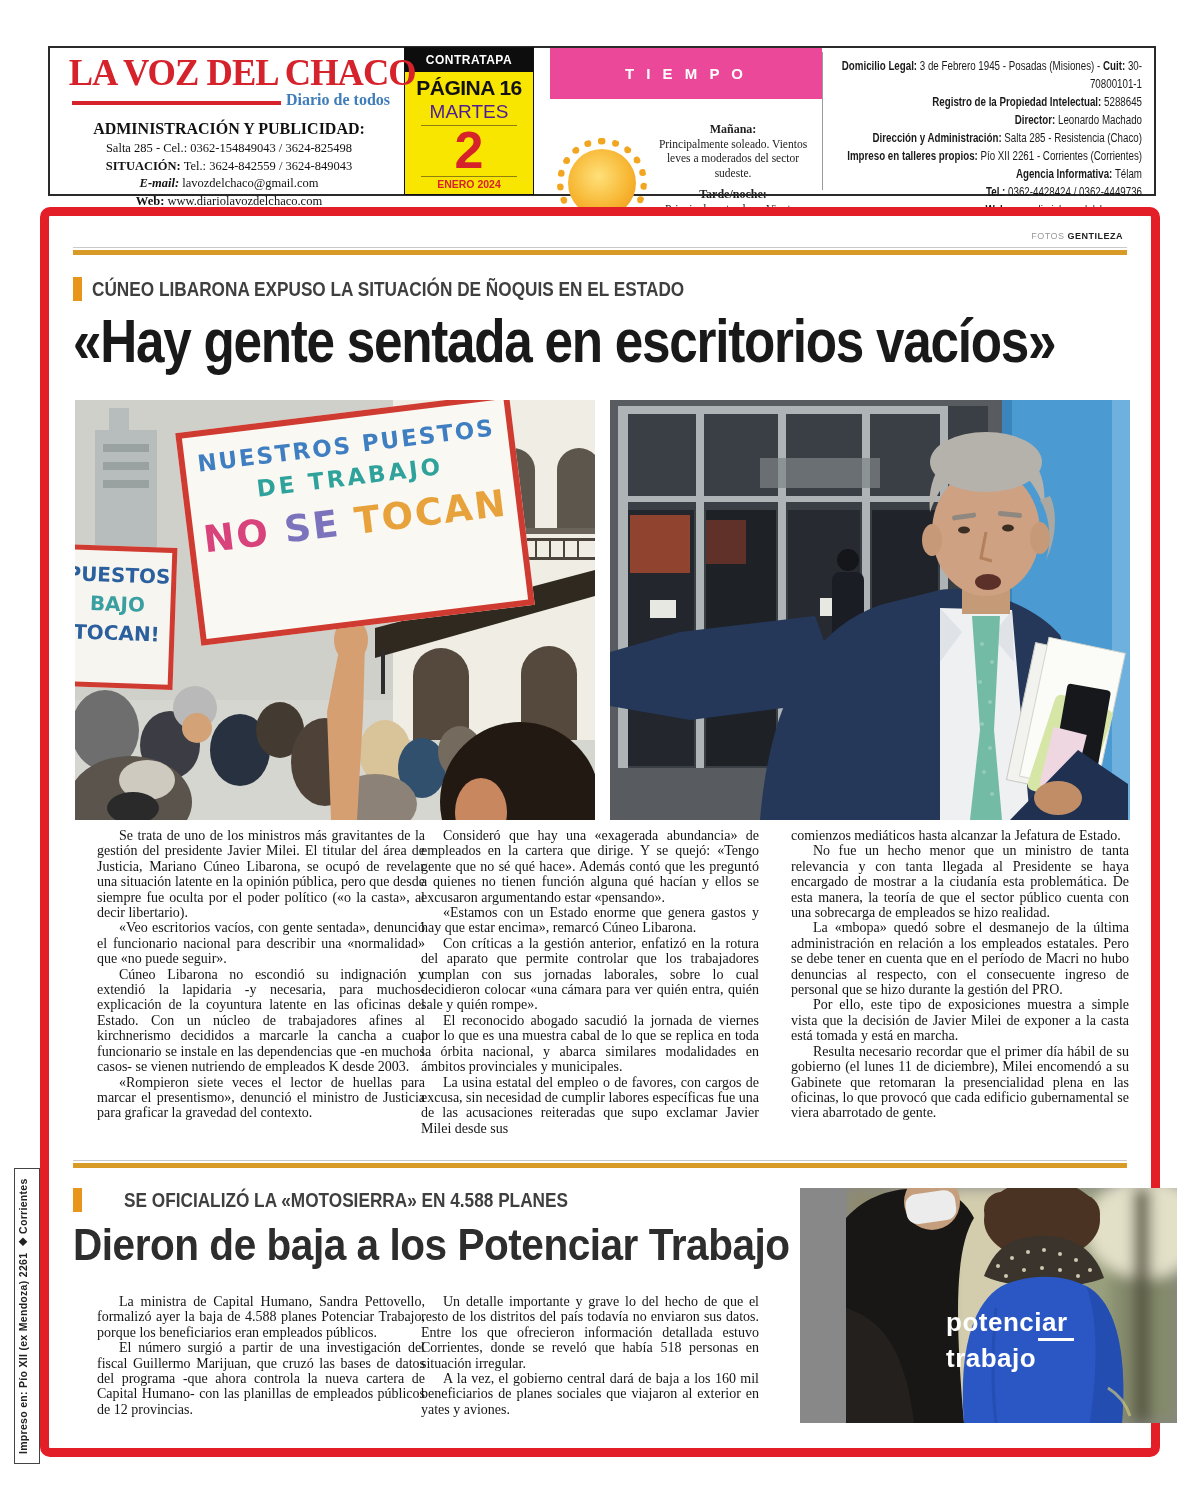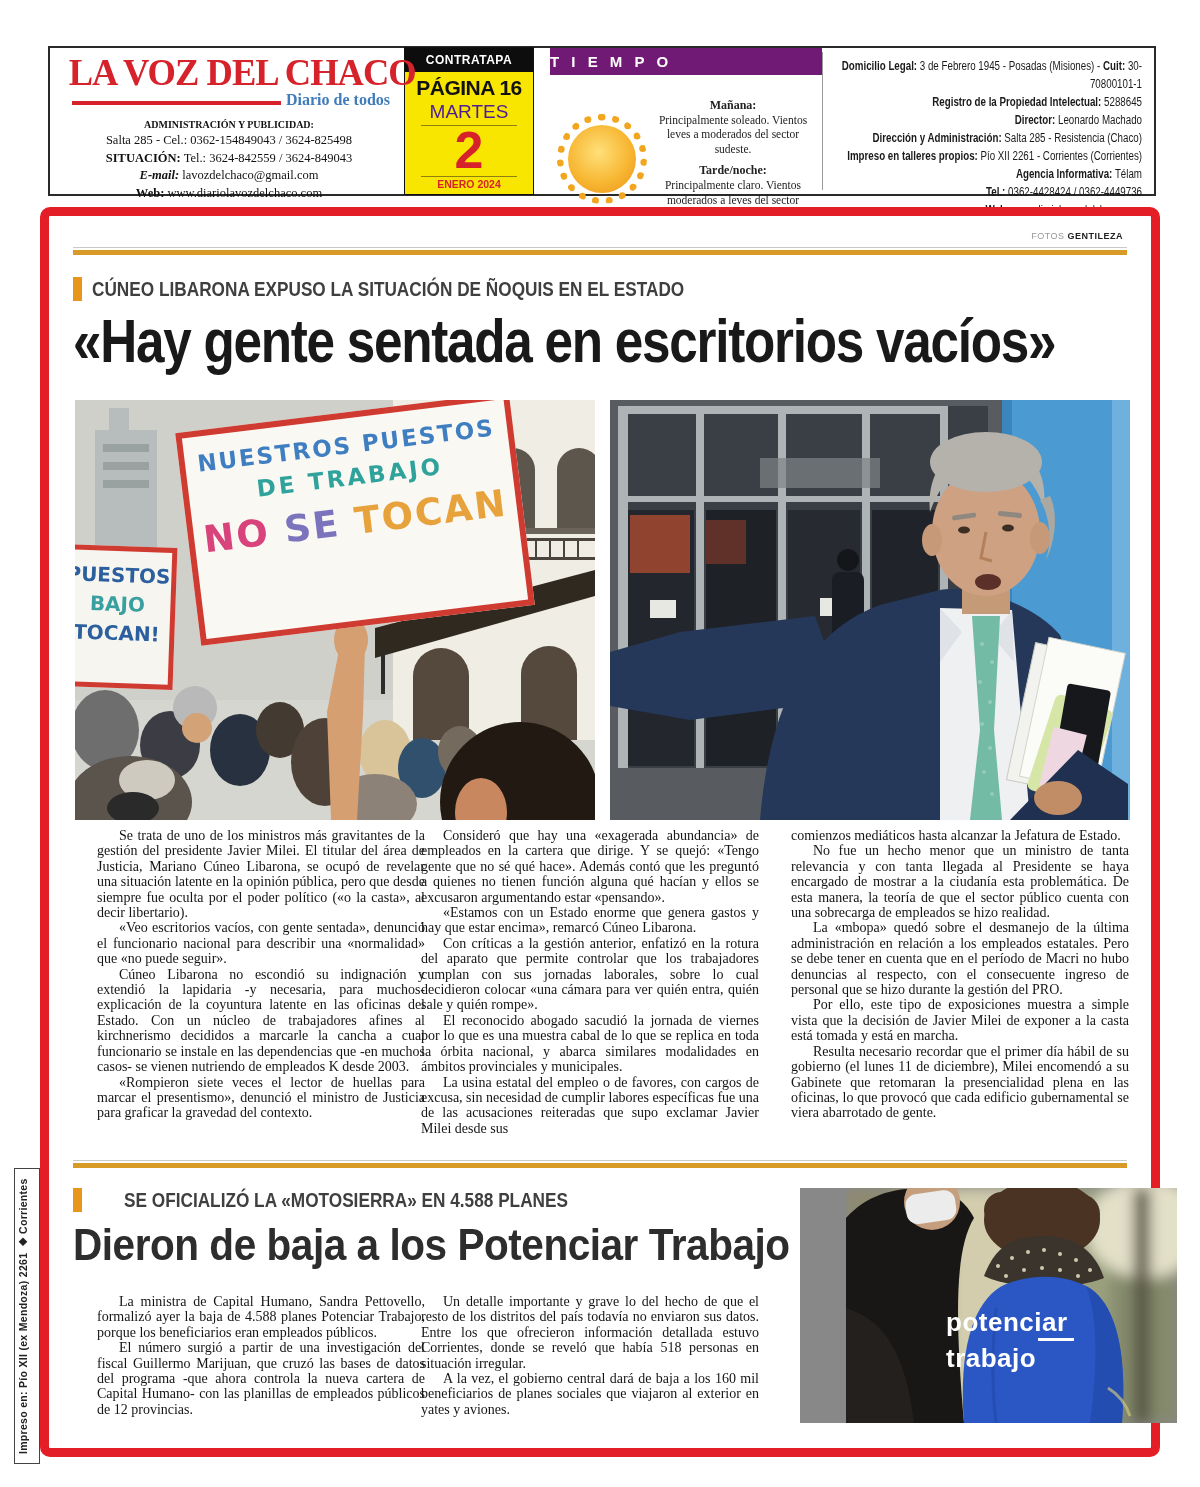--- a/index.html
+++ b/index.html
@@ -12,37 +12,37 @@
   .mast{width:354px;padding:5px 8px 0 12px;text-align:center;box-sizing:border-box;}
   .mast-title{font-family:"Liberation Serif",serif;font-weight:bold;color:#d6222b;font-size:38px;
               line-height:1;letter-spacing:-1px;white-space:nowrap;transform:scaleX(.96);transform-origin:center;}
   .mast-rule{display:flex;align-items:flex-end;margin:1px 6px 3px 10px;}
   .mast-rule .bar{flex:1;height:4px;background:#d6222b;margin-bottom:3px;}
   .mast-tagline{color:#3f7cbb;font-family:"Liberation Serif",serif;font-weight:bold;font-size:16px;
                 line-height:1;padding-left:5px;white-space:nowrap;}
   .mast-lines{font-family:"Liberation Serif",serif;font-size:12.5px;line-height:1.4;color:#111;}
   .mast-lines .b{font-weight:bold;}
   .mast-lines .bi{font-weight:bold;font-style:italic;}
-  .mast-lines .t1{font-weight:bold;font-size:10px;margin-top:10px;}
+  .mast-lines .t1{font-weight:bold;font-size:16px;margin-top:10px;}
 
   .badge{width:130px;display:flex;flex-direction:column;border:1px solid #111;box-sizing:border-box;margin:-1px 0;}
   .badge-top{background:#0d0d0d;color:#fff;font-weight:bold;font-size:12px;text-align:center;
              padding:5px 16px;letter-spacing:.5px;}
   .badge-body{flex:1;background:#f9e600;text-align:center;display:flex;flex-direction:column;
               justify-content:space-evenly;padding:2px 0;}
   .badge-page{font-weight:bold;font-size:21px;color:#111;letter-spacing:-.5px;}
   .badge-day{font-weight:normal;font-size:19px;color:#4c1d95;}
   .badge-sep{height:1px;background:#8f7f10;margin:0 16px;}
   .badge-num{font-weight:bold;font-size:52px;color:#d6222b;line-height:.9;}
   .badge-month{font-weight:bold;font-size:10.5px;color:#d6222b;}
 
   .hdr-gap{width:16px;}
   .weather{width:272px;display:flex;flex-direction:column;}
-  .weather-top{background:#701a75;color:#fff;text-align:left;font-weight:bold;font-size:15px;
-               letter-spacing:4px;padding:5px 0;}
+  .weather-top{background:#ec4899;color:#fff;text-align:center;font-weight:bold;font-size:15px;
+               letter-spacing:4px;padding:17px 0;}
   .weather-body{flex:1;display:flex;align-items:center;}
   .sun-wrap{width:104px;display:flex;justify-content:center;}
   .sun{width:68px;height:68px;border-radius:50%;position:relative;
        background:radial-gradient(circle at 45% 40%, #ffe07a, #f7b733 55%, #ef9116);}
   .sun::before{content:"";position:absolute;inset:-11px;border-radius:50%;border:7px dotted #f2a51f;box-sizing:border-box;}
   .weather-text{flex:1;text-align:center;font-family:"Liberation Serif",serif;font-size:11.5px;
                 line-height:1.25;color:#222;padding-right:10px;margin-top:23px;}
   .weather-text .wb{font-weight:bold;font-size:12px;}
   .weather-text .sp{height:7px;}
   .hdr-divider{width:1px;background:#9a9a9a;margin:4px 0;}

